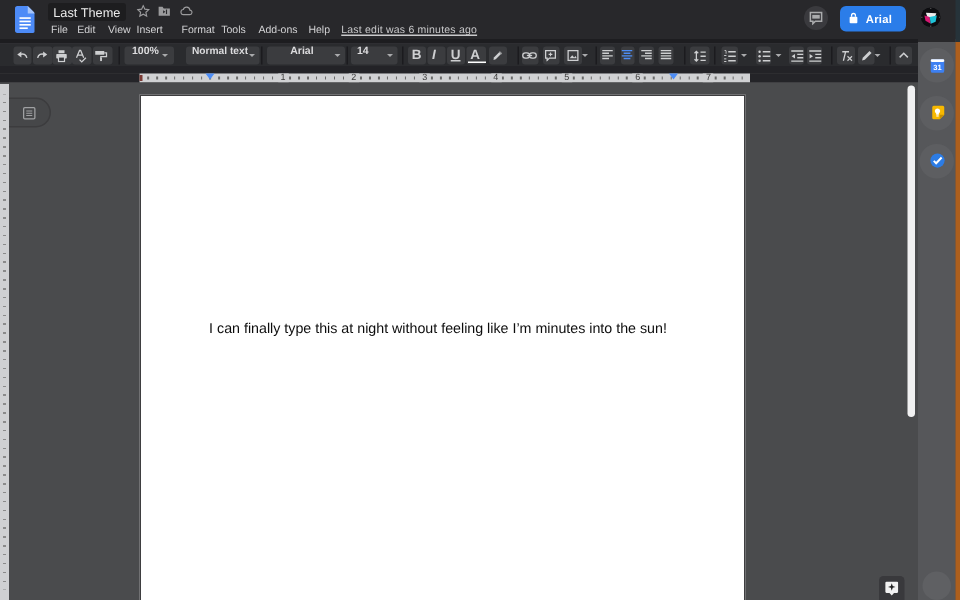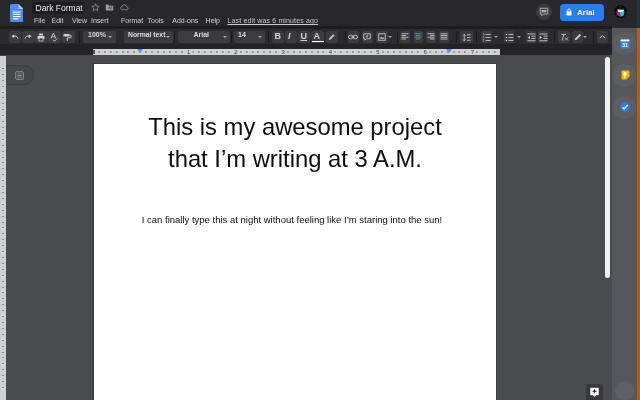--- a/index.html
+++ b/index.html
@@ -60,21 +60,21 @@
   <div class="abs" id="tr-patch"></div>
   <div class="abs" id="orange-top"></div>
   <svg class="abs" id="docicon" viewBox="0 0 27 36">
     <path d="M17 0H3C1.3 0 0 1.3 0 3v30c0 1.7 1.3 3 3 3h21c1.7 0 3-1.3 3-3V10L17 0z" fill="#4d8bf7"></path>
     <path d="M17 0l10 10h-10z" fill="#a6c5fa"></path>
     <rect x="6" y="15" width="15" height="2.2" fill="#fff"></rect>
     <rect x="6" y="19.5" width="15" height="2.2" fill="#fff"></rect>
     <rect x="6" y="24" width="15" height="2.2" fill="#fff"></rect>
     <rect x="6" y="28.5" width="11" height="2.2" fill="#fff"></rect>
   </svg>
-  <div class="abs" id="titlebox">Dark Format</div>
+  <div class="abs" id="titlebox">Last Theme</div>
   <svg class="abs tbicon" style="left:91px" viewBox="0 0 24 24">
       <path d="M12 2l2.9 6.3 6.9.8-5.1 4.7 1.4 6.8L12 17.2 5.9 20.6l1.4-6.8L2.2 9.1l6.9-.8z" fill="none" stroke="#9b9b9d" stroke-width="2"></path>
     </svg>
   <svg class="abs tbicon" style="left:105px" viewBox="0 0 24 24">
       <path d="M2 4h7l2 3h11v13H2z" fill="#9b9b9d"></path>
       <path d="M10 10v6l4-3z" fill="#28282b"></path>
       <rect x="15" y="9" width="2" height="8" fill="#28282b"></rect>
     </svg>
   <svg class="abs tbicon" style="left:120px" viewBox="0 0 24 24">
       <path d="M6.5 18a4.5 4.5 0 01-.6-9A6 6 0 0117.6 10 4 4 0 0117 18z" fill="none" stroke="#9b9b9d" stroke-width="2"></path>
@@ -281,22 +281,21 @@
         </svg>
       </div>
     <div id="explore">
         <svg style="position:absolute;left:4px;top:3px" width="9" height="11" viewBox="0 0 18 22">
           <path d="M2 1.5h14a1.5 1.5 0 011.5 1.5v12a1.5 1.5 0 01-1.5 1.5h-4L9 20l-3-3.5H2A1.5 1.5 0 01.5 15V3A1.5 1.5 0 012 1.5z" fill="#f2f2f2"></path>
           <path d="M9 3.5l1.3 3.7L14 8.5l-3.7 1.3L9 13.5 7.7 9.8 4 8.5l3.7-1.3z" fill="#222"></path>
         </svg>
       </div>
     <div id="scrollthumb"></div>
   </div>
-  <div class="abs" id="title1">This is my awesome project<br>that I’m writing at 3 A.M.</div>
-  <div class="abs" id="subtext">I can finally type this at night without feeling like I’m staring into the sun!</div>
+  <div class="abs" id="subtext">I can finally type this at night without feeling like I’m minutes into the sun!</div>
 
   <div class="abs" id="sidebar">
     <div class="hov" style="top:4.5px"></div>
     <div class="hov" style="top:36.4px"></div>
     <div class="hov" style="top:68px"></div>
     <div class="hov" style="top:353px;width:19px;height:19px;left:3px;background:#5f6063"></div>
     <svg style="position:absolute;left:7.5px;top:11px" width="10" height="10" viewBox="0 0 20 20">
         <rect x="1" y="1" width="18" height="18" rx="2.5" fill="#3d80f2"></rect>
         <rect x="1" y="1" width="18" height="3.5" rx="1.5" fill="#fff"></rect>
         <text x="10" y="15.5" text-anchor="middle" font-family="Liberation Sans" font-size="10" font-weight="bold" fill="#fff">31</text>

